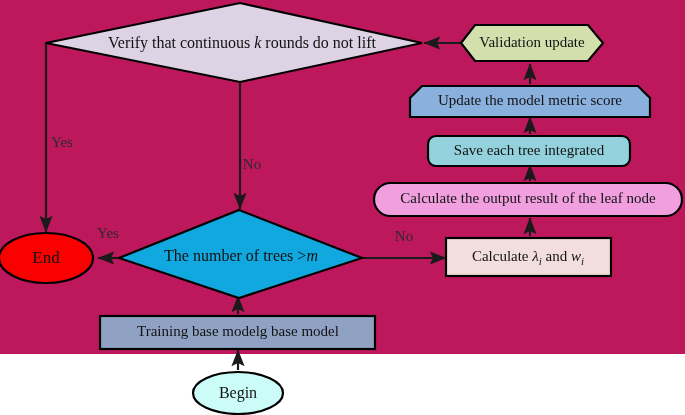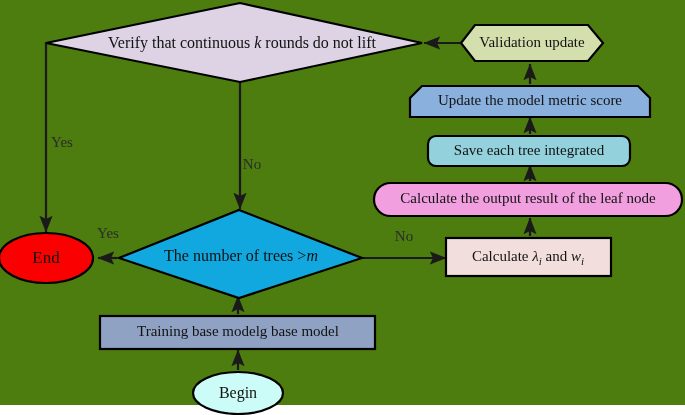--- a/index.html
+++ b/index.html
@@ -9,22 +9,22 @@
   }
   body {
     width: 685px;
     height: 415px;
     overflow: hidden;
     font-family: "Liberation Serif", "DejaVu Serif", serif;
   }
   #flowchart-root {
     position: relative;
     width: 685px;
-    height: 405px;
-    background: #4d7c0f;
+    height: 354px;
+    background: #be185d;
   }
   svg.chart {
     display: block;
     width: 685px;
     height: 415px;
   }
   .node-shape {
     stroke: #000000;
     stroke-width: 2.2;
     stroke-linejoin: miter;

